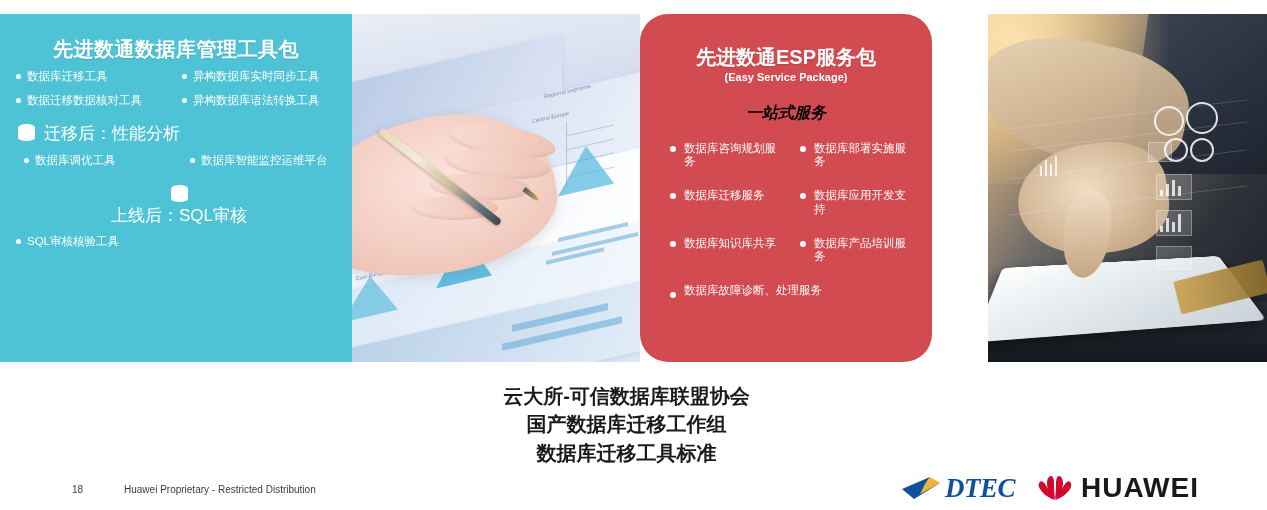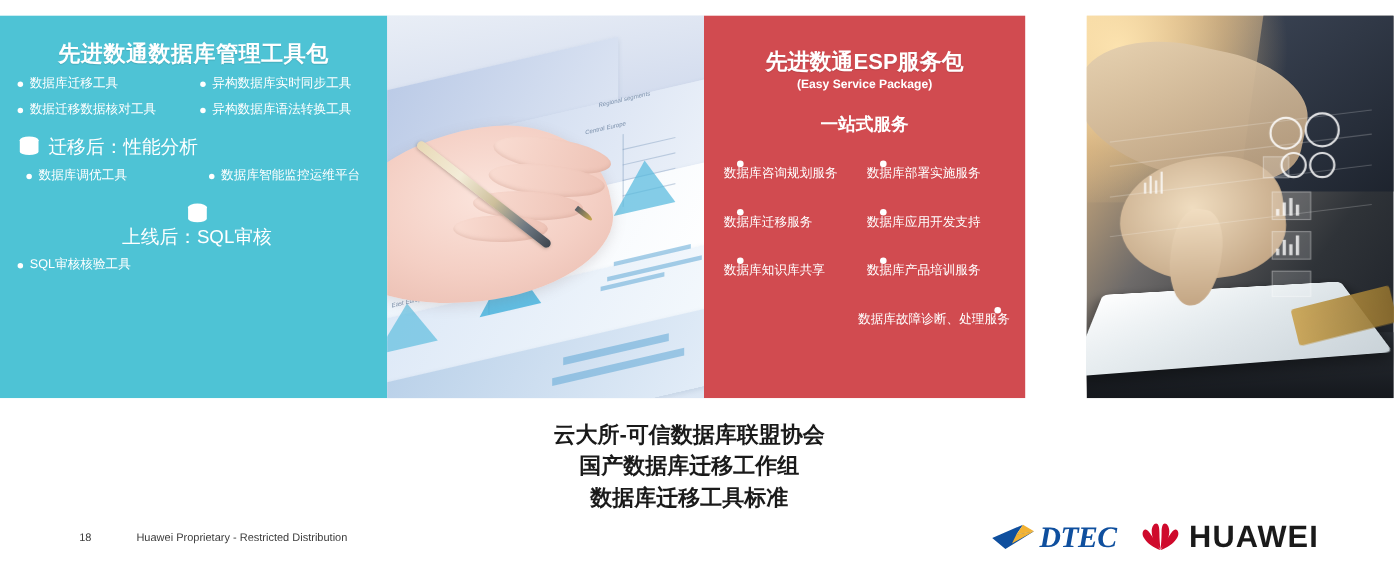--- a/index.html
+++ b/index.html
@@ -97,36 +97,36 @@
   }
   .pen-tip{
     position:absolute;left:170px;top:178px;width:18px;height:5px;
     background:linear-gradient(90deg,#555d66,#c9a84e);border-radius:0 50% 50% 0;
     transform:rotate(38deg);
   }
 
   
   .panel-red{
     position:absolute;left:640px;top:0;width:292px;height:348px;
-    background:#d14b50;box-sizing:border-box;padding:20px 14px 0 14px;
+    background:#d14b50;box-sizing:border-box;padding:20px 14px 0 14px;border-radius:28px;
   }
   .red-title{
     color:#ffffff;font-weight:bold;font-size:20px;text-align:center;
     margin:12px 0 2px 0;line-height:1.15;text-shadow:0 1px 1px rgba(0,0,0,.12);
   }
   .red-sub{
     color:#ffffff;font-weight:bold;font-size:11px;text-align:center;margin:0 0 20px 0;
   }
   .red-head{
-    color:#ffffff;font-weight:bold;font-size:16px;text-align:center;margin:0 0 18px 0;
+    color:#000000;font-weight:bold;font-size:16px;text-align:center;margin:0 0 18px 0;font-style:italic;
   }
   .rbullets{display:flex;flex-wrap:wrap;margin:0;padding:0 0 0 4px;list-style:none;}
   .rbullets li{
     display:flex;align-items:flex-start;color:#ffffff;font-size:11.5px;
-    line-height:1.15;margin:0 0 21px 0;box-sizing:border-box;flex-direction:column;
+    line-height:1.15;margin:0 0 21px 0;box-sizing:border-box;
   }
   .rbullets li.half{width:50%;padding-right:4px;}
   .rbullets li.full{width:100%;align-items:flex-end;}
   .rbullets li .rdot{
     width:6px;height:6px;border-radius:50%;background:#ffffff;flex:0 0 auto;
     margin:4px 8px 0 12px;
   }
 
   
   .photo-right{

